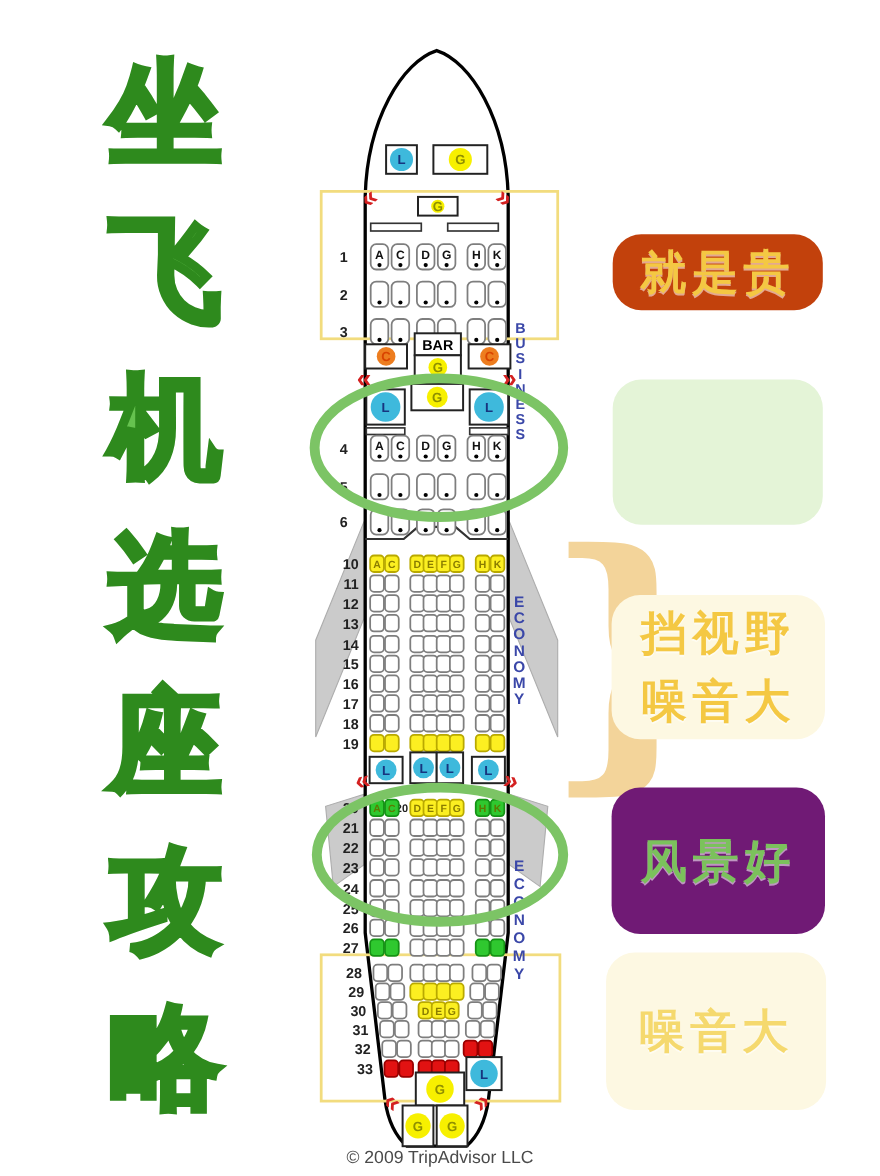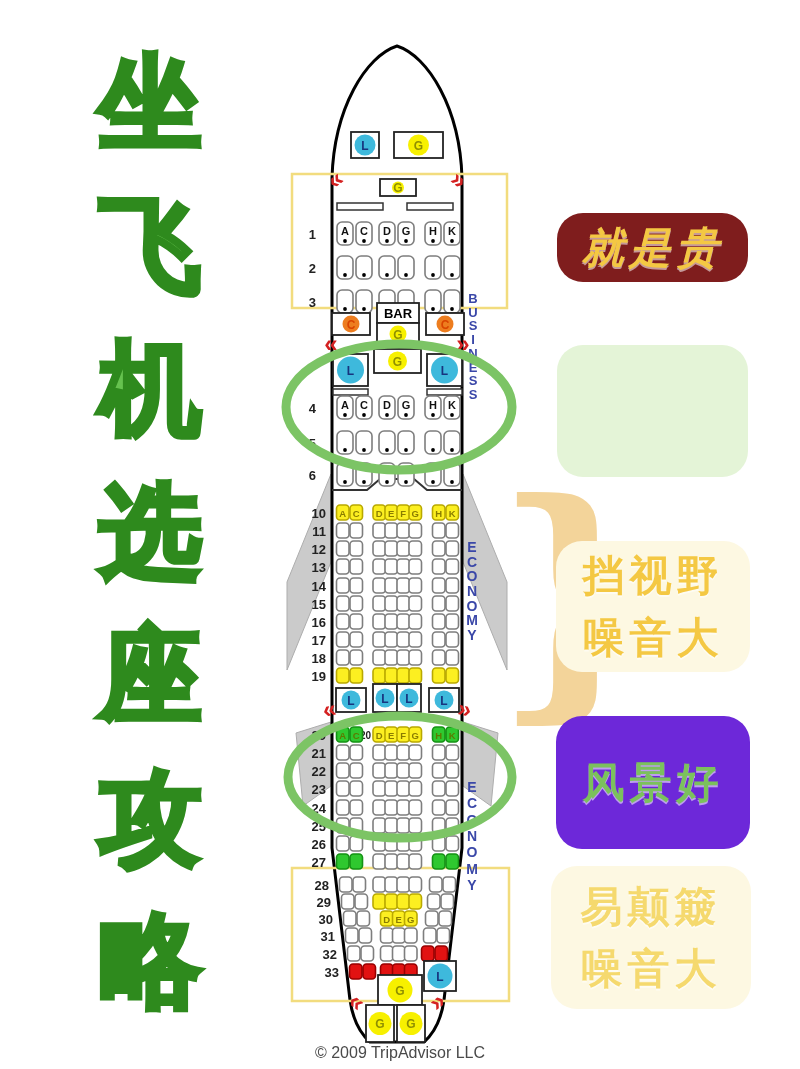--- a/index.html
+++ b/index.html
@@ -452,30 +452,29 @@
     <text font-family="&quot;Liberation Sans&quot;, sans-serif" x="463" y="352" font-size="24" font-weight="bold" fill="#D42121" text-anchor="middle" transform="rotate(0 463 352)">»</text>
     <text font-family="&quot;Liberation Sans&quot;, sans-serif" x="331" y="717" font-size="24" font-weight="bold" fill="#D42121" text-anchor="middle" transform="rotate(-12 331 717)">«</text>
     <text font-family="&quot;Liberation Sans&quot;, sans-serif" x="463" y="717" font-size="24" font-weight="bold" fill="#D42121" text-anchor="middle" transform="rotate(12 463 717)">»</text>
     <text font-family="&quot;Liberation Sans&quot;, sans-serif" x="352" y="1008" font-size="24" font-weight="bold" fill="#D42121" text-anchor="middle" transform="rotate(38 352 1008)">«</text>
     <text font-family="&quot;Liberation Sans&quot;, sans-serif" x="442" y="1008" font-size="24" font-weight="bold" fill="#D42121" text-anchor="middle" transform="rotate(-38 442 1008)">»</text>
     <text x="494" y="684" font-size="252" font-weight="bold" font-family="&quot;DejaVu Serif&quot;, serif" fill="#F3D49A">}</text>
     <ellipse cx="399" cy="407" rx="113" ry="63" fill="none" stroke="#7CC465" stroke-width="9"></ellipse>
     <ellipse cx="400" cy="777" rx="112" ry="61" fill="none" stroke="#7CC465" stroke-width="9"></ellipse>
   </svg>
 
-<div class="side-label lbl0" style="background: #7f1d1d; color: rgb(244, 200, 67); font-style: italic;">
+<div class="side-label lbl0" style="background: #c2410c; color: rgb(244, 200, 67);">
   <div class="line">就是贵</div>
 </div>
 <div class="side-label lbl1" style="background: rgb(228, 244, 215); color: rgb(123, 193, 92);">
 </div>
 <div class="side-label lbl2" style="background: rgb(253, 248, 226); color: rgb(244, 200, 67);">
   <div class="line">挡视野</div>
   <div class="line">噪音大</div>
 </div>
-<div class="side-label lbl3" style="background: #6d28d9; color: rgb(123, 193, 92);">
+<div class="side-label lbl3" style="background: #701a75; color: rgb(123, 193, 92);">
   <div class="line">风景好</div>
 </div>
 <div class="side-label lbl4" style="background: rgb(253, 248, 226); color: rgb(245, 217, 110);">
-  <div class="line">易颠簸</div>
   <div class="line">噪音大</div>
 </div>
 
 <div id="copyright">© 2009 TripAdvisor LLC</div>
 
 </body></html>

